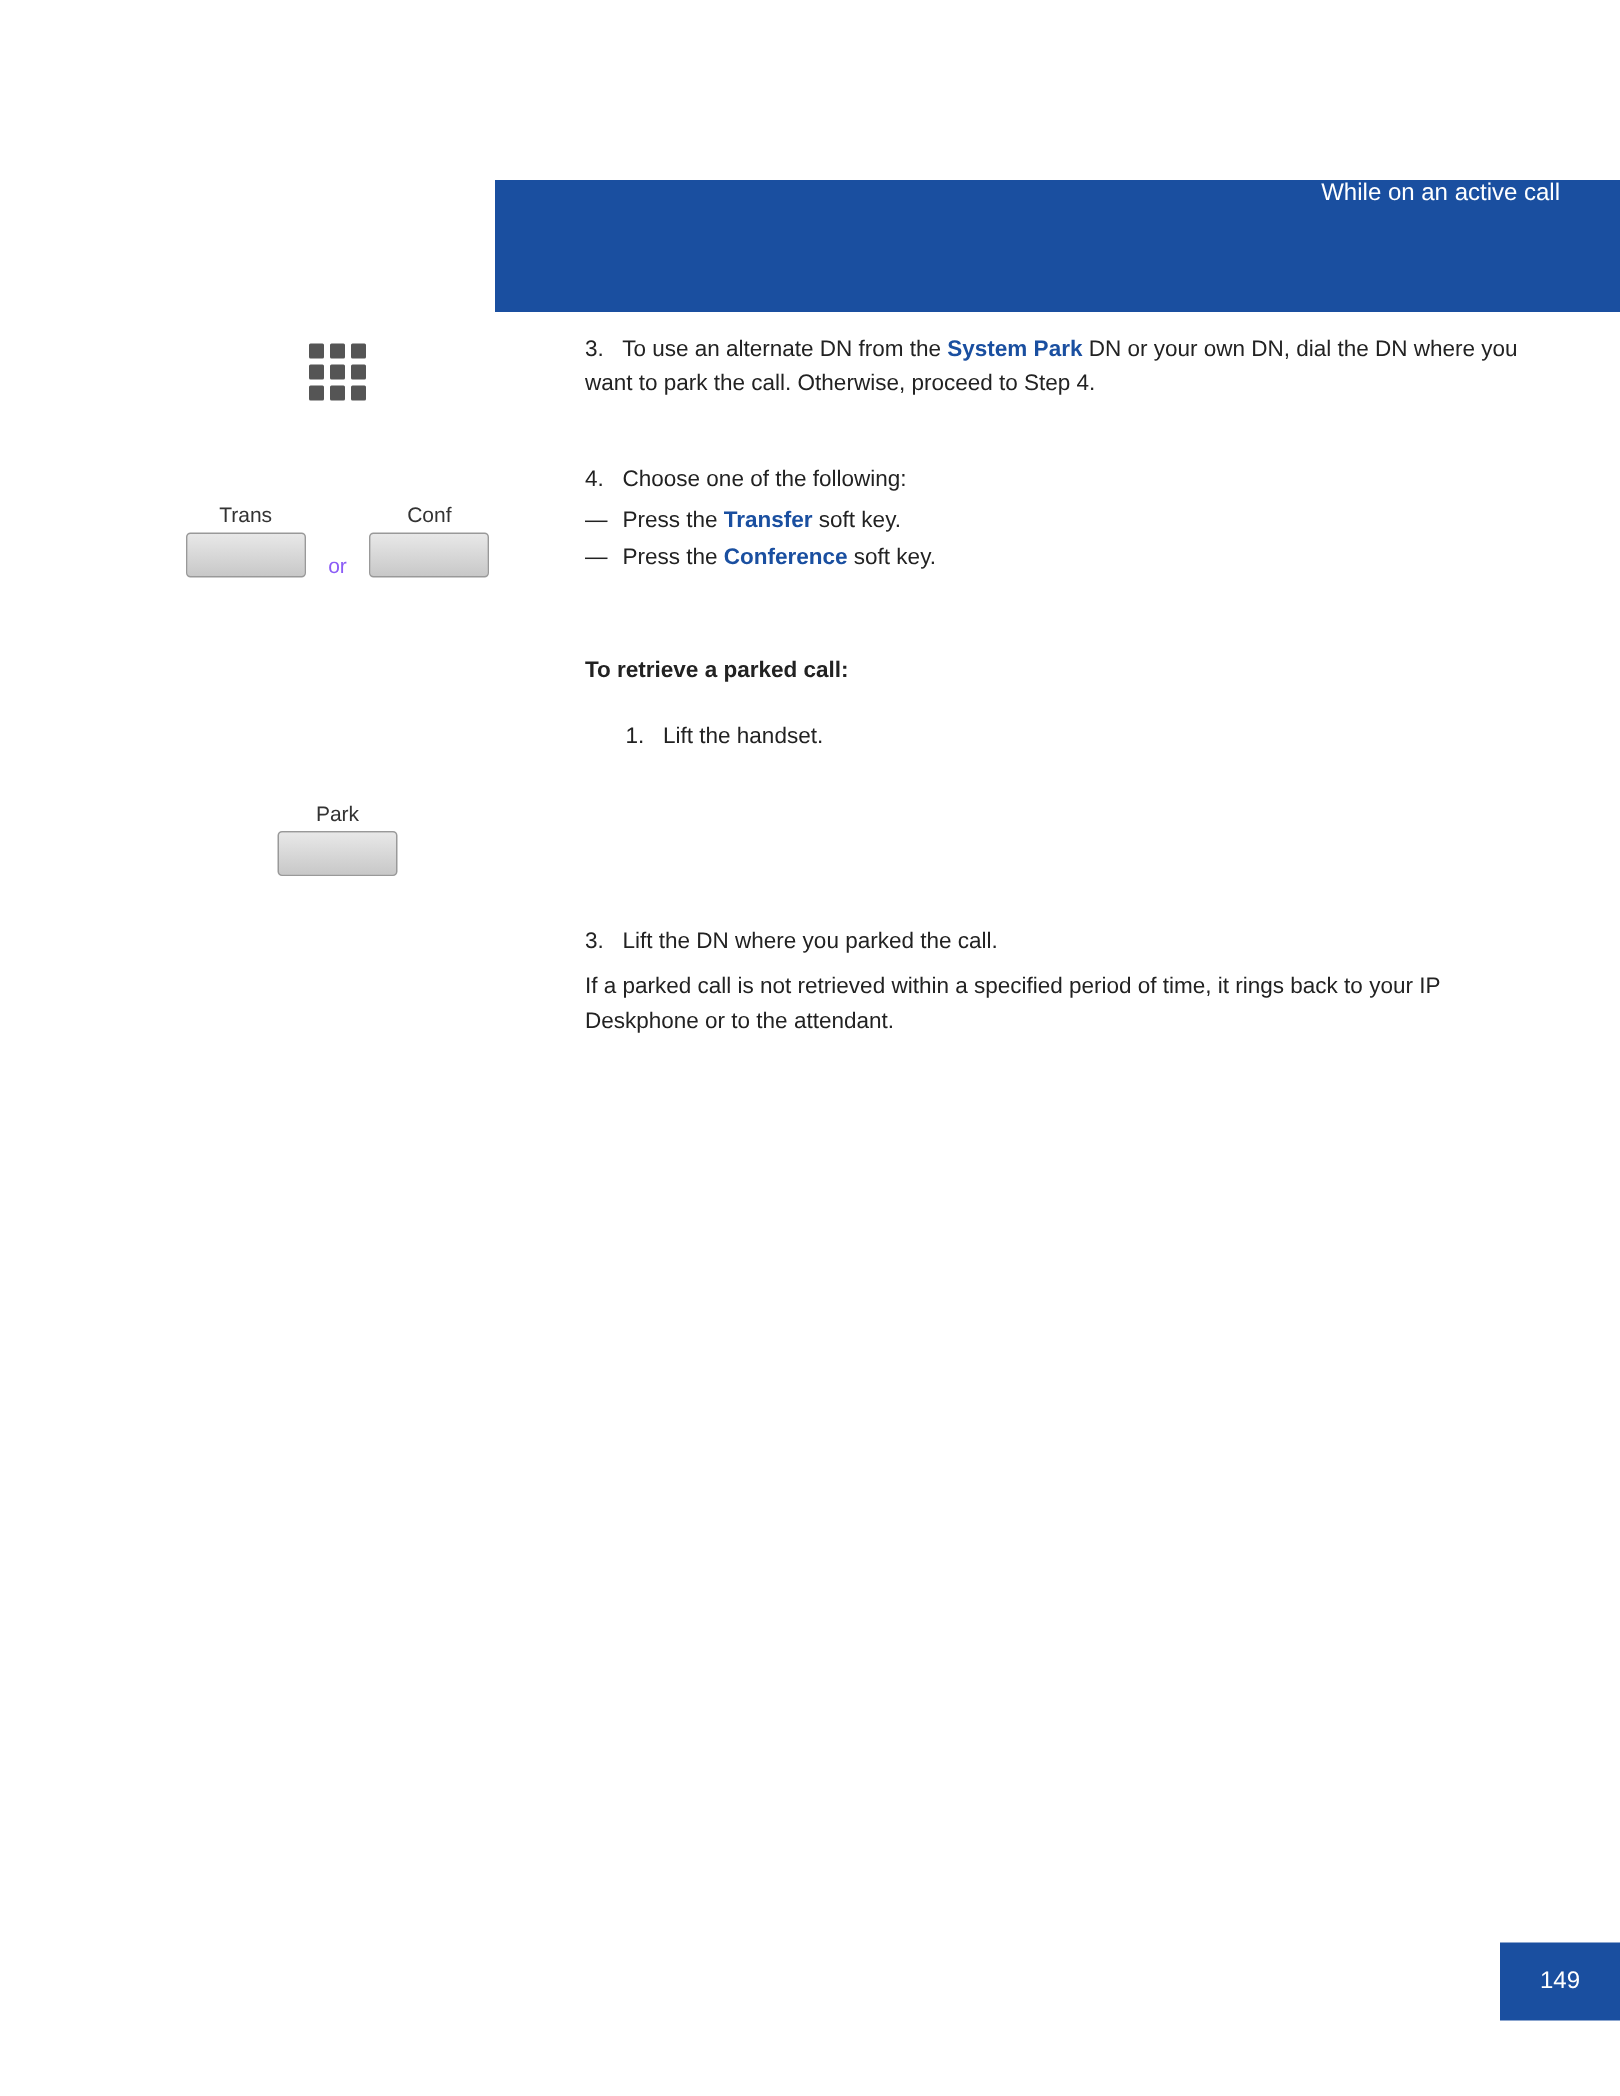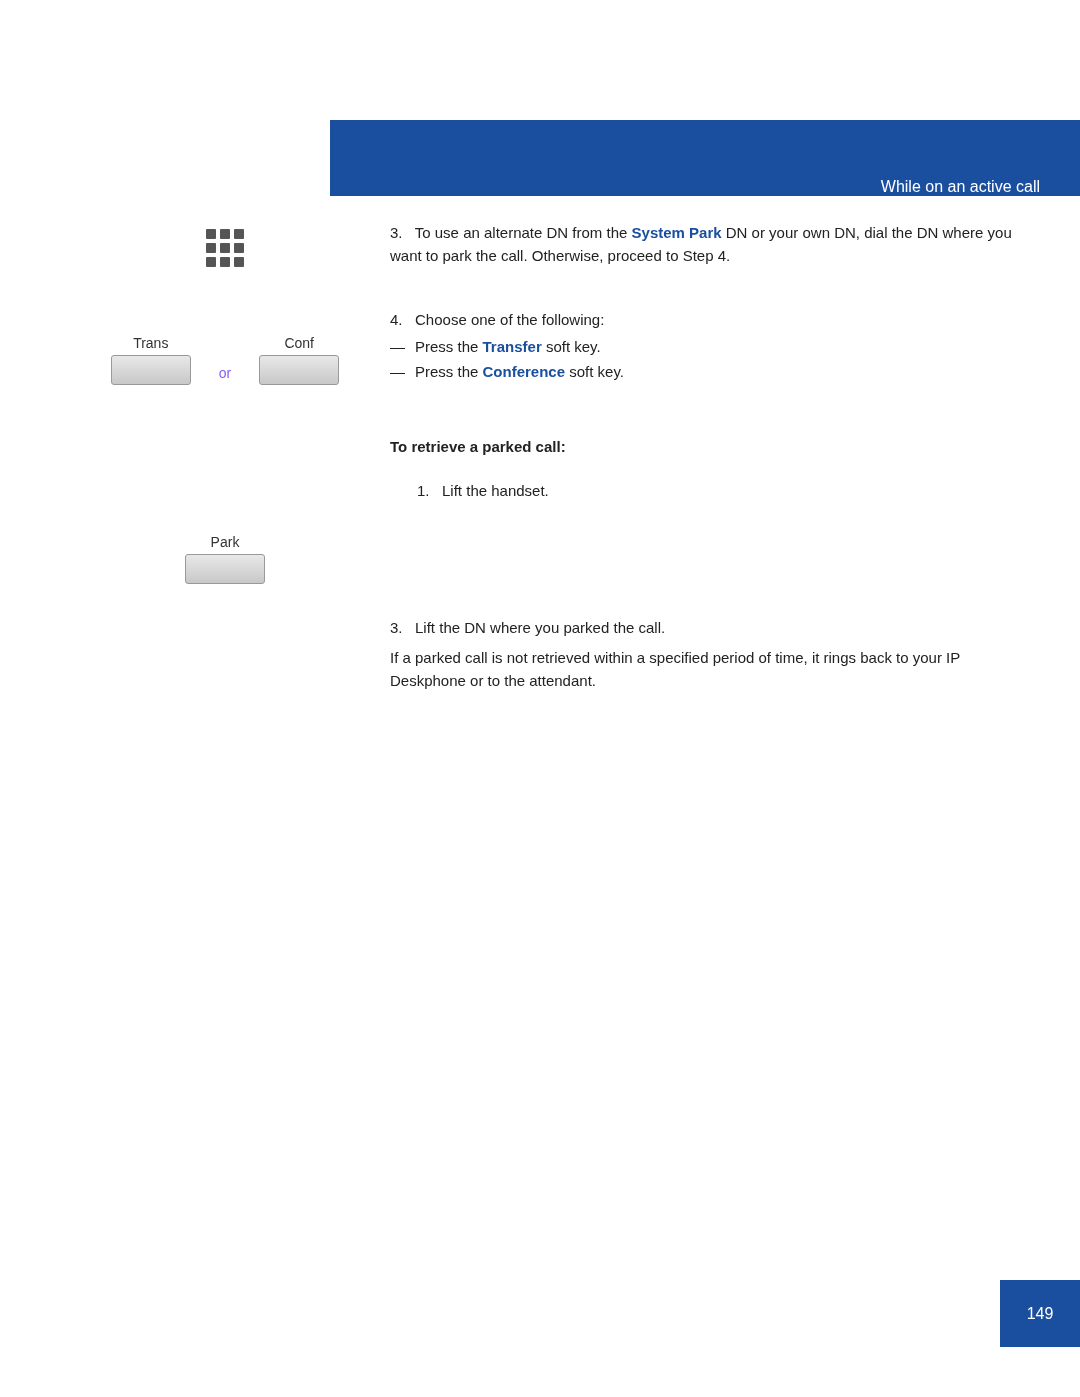--- a/index.html
+++ b/index.html
@@ -14,24 +14,24 @@
       position: relative;
       overflow: hidden;
     }
 
     
     .header-banner {
       position: absolute;
       top: 120px;
       left: 330px;
       right: 0;
-      height: 76px;
+      height: 88px;
       background: #1a4fa0;
       display: flex;
-      align-items: flex-end;
+      align-items: flex-start;
       justify-content: flex-end;
       padding-right: 40px;
     }
 
     .header-title {
       color: #ffffff;
       font-size: 16px;
       font-weight: normal;
     }
 
@@ -99,22 +99,22 @@
       width: 330px;
       min-width: 330px;
       display: flex;
       align-items: center;
       justify-content: center;
       padding-top: 28px;
     }
 
     .button-group {
       display: flex;
-      align-items: flex-start;
-      gap: 16px;
+      align-items: flex-end;
+      gap: 3px;
     }
 
     .btn-label {
       font-size: 14px;
       color: #333;
       text-align: center;
       margin-bottom: 4px;
     }
 
     .btn-wrapper {
@@ -247,21 +247,21 @@
       line-height: 1.55;
       margin-top: 10px;
     }
 
     
     .page-footer {
       position: absolute;
       bottom: 50px;
       right: 0;
       width: 80px;
-      height: 67px;
+      height: 52px;
       background: #1a4fa0;
       display: flex;
       align-items: center;
       justify-content: center;
     }
 
     .page-number {
       color: #ffffff;
       font-size: 16px;
     }

